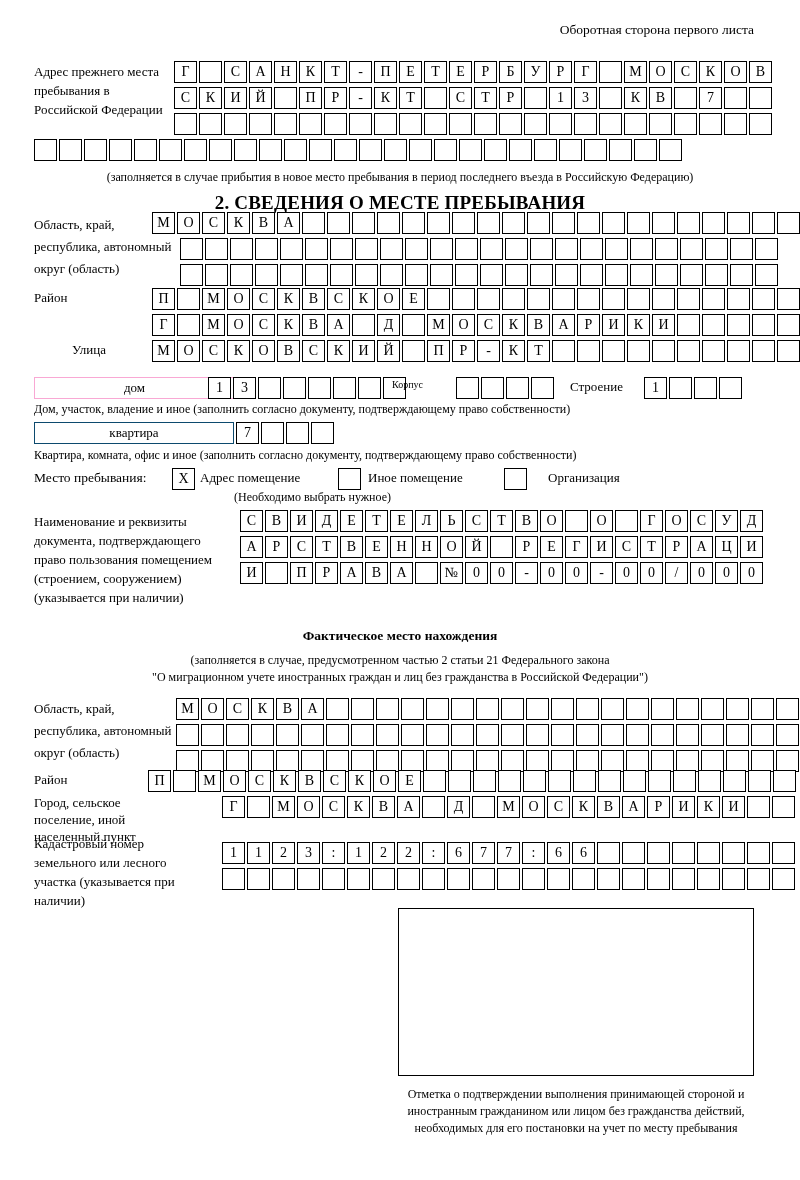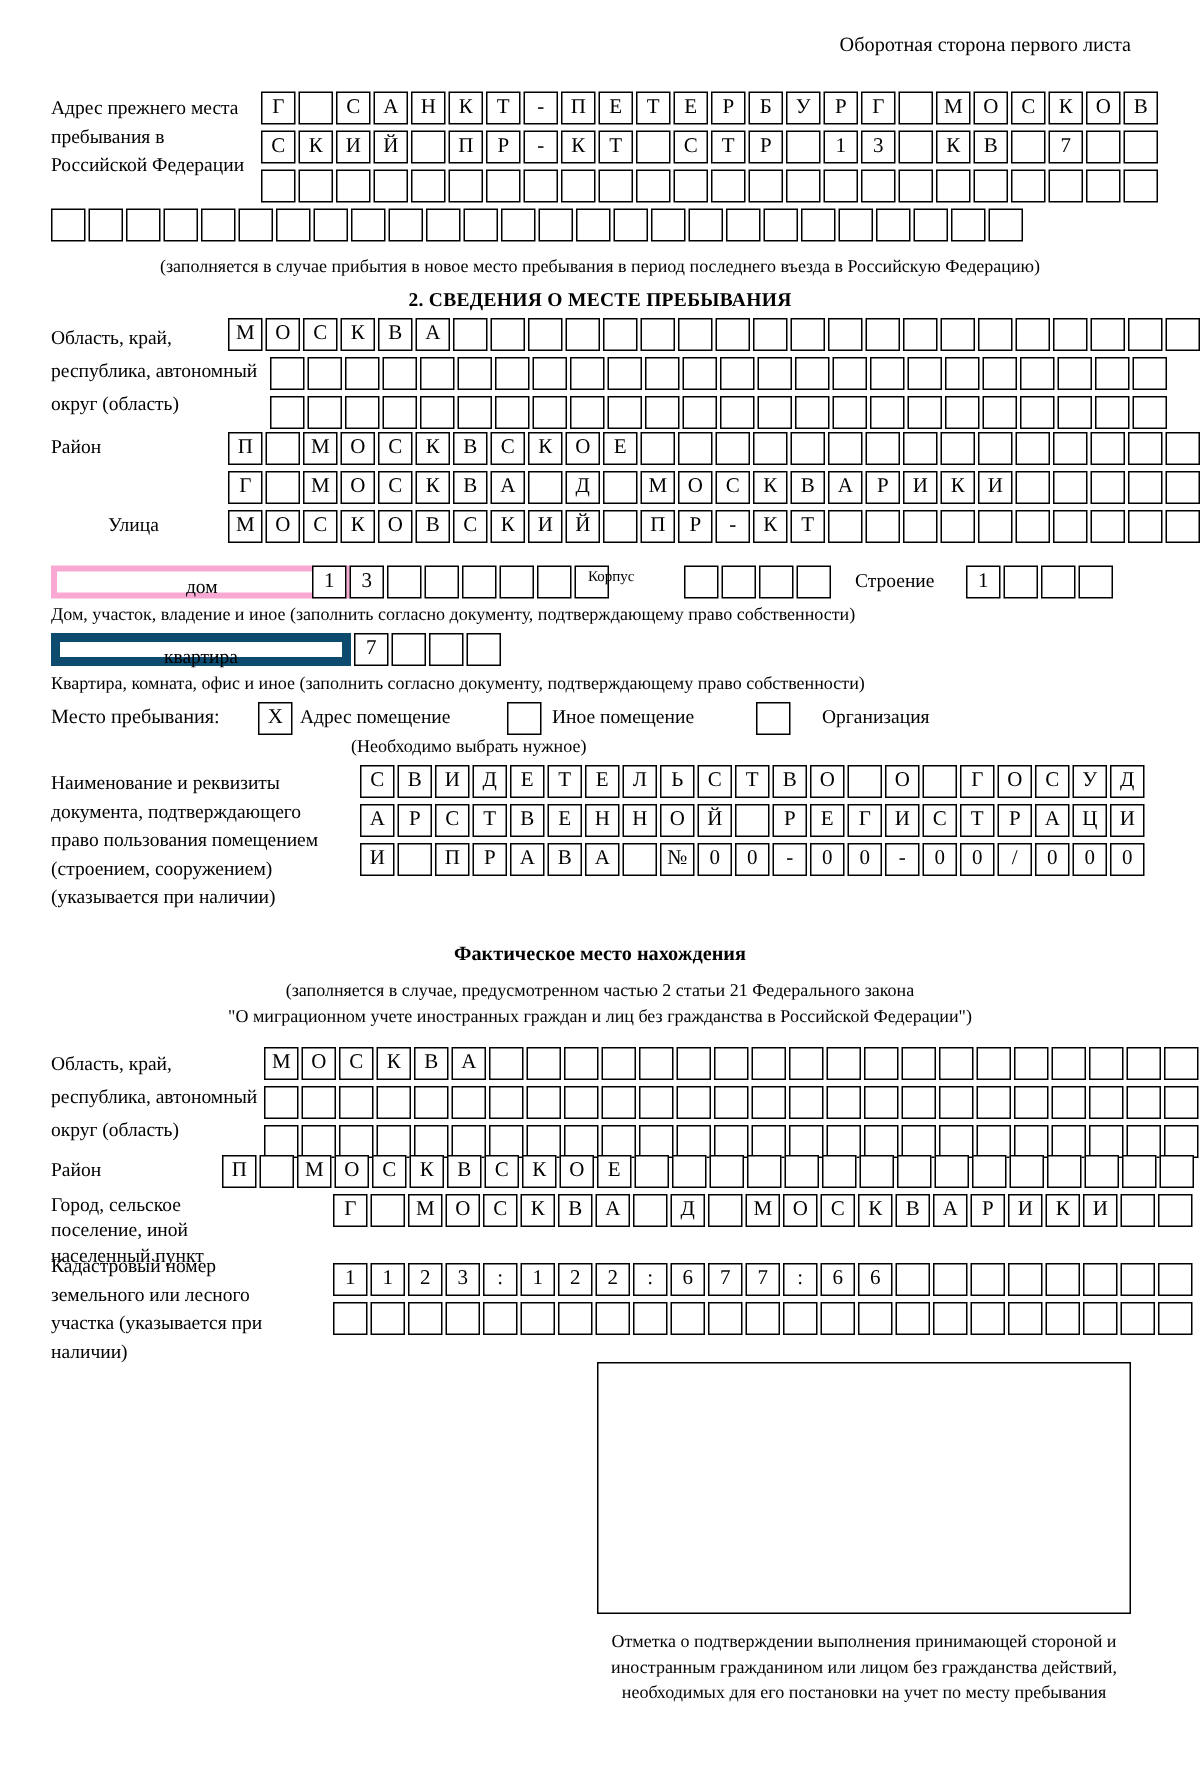--- a/index.html
+++ b/index.html
@@ -70,21 +70,21 @@
     font-size: 12px;
   }
 
   
   .sect2 {
     position: absolute;
     left: 0; right: 0;
     top: 192px;
     text-align: center;
     font-weight: bold;
-    font-size: 13px;
+    font-size: 19px;
     letter-spacing: .2px;
   }
 
   
   .b2-label1 { position: absolute; left: 34px; top: 214px; width: 146px; line-height: 22px; }
   .b2-r1 { position: absolute; left: 152px; top: 212px; }
   .b2-r2 { position: absolute; left: 180px; top: 238px; }
   .b2-r3 { position: absolute; left: 180px; top: 264px; }
 
   .b2-rayon-lbl { position: absolute; left: 34px; top: 290px; }
@@ -93,34 +93,34 @@
   .b2-city-lbl { position: absolute; left: 34px; top: 312px; width: 120px; line-height: 17px; }
   .b2-r5 { position: absolute; left: 152px; top: 314px; }
 
   .b2-street-lbl { position: absolute; left: 34px; top: 342px; margin-left: 38px; }
   .b2-r7 { position: absolute; left: 152px; top: 340px; }
 
   
   .dom-box {
     position: absolute; left: 34px; top: 377px;
     width: 201px; height: 22px;
-    border: 4px solid #f9a8d4; box-sizing: border-box;
+    border: 1px solid #f9a8d4; box-sizing: border-box;
     text-align: center; font-size: 13px; line-height: 20px;
   }
   .dom-cells { position: absolute; left: 208px; top: 377px; }
   .korpus-lbl { position: absolute; left: 392px; top: 379px; font-size: 10px; }
   .korpus-cells { position: absolute; left: 456px; top: 377px; }
   .stroenie-lbl { position: absolute; left: 570px; top: 379px; font-size: 13px; }
   .stroenie-cells { position: absolute; left: 644px; top: 377px; }
   .note-dom { position: absolute; left: 34px; top: 402px; font-size: 12px; }
 
   .kv-box {
     position: absolute; left: 34px; top: 422px;
     width: 200px; height: 22px;
-    border: 6px solid #0c4a6e; box-sizing: border-box;
+    border: 1px solid #0c4a6e; box-sizing: border-box;
     text-align: center; font-size: 13px; line-height: 20px;
   }
   .kv-cells { position: absolute; left: 236px; top: 422px; }
   .note-kv { position: absolute; left: 34px; top: 448px; font-size: 12px; }
 
   
   .mp-lbl { position: absolute; left: 34px; top: 470px; font-size: 13.5px; }
   .mp-box1 { position: absolute; left: 172px; top: 468px; }
   .mp-txt1 { position: absolute; left: 200px; top: 470px; font-size: 13px; }
   .mp-box2 { position: absolute; left: 338px; top: 468px; }

